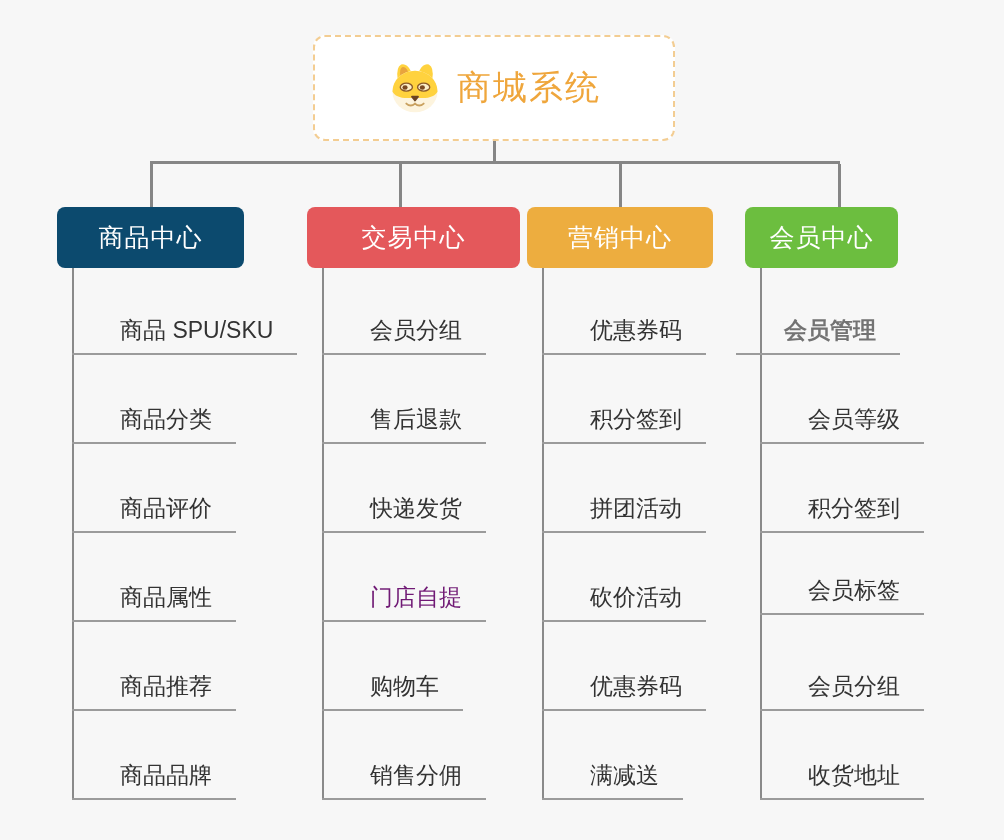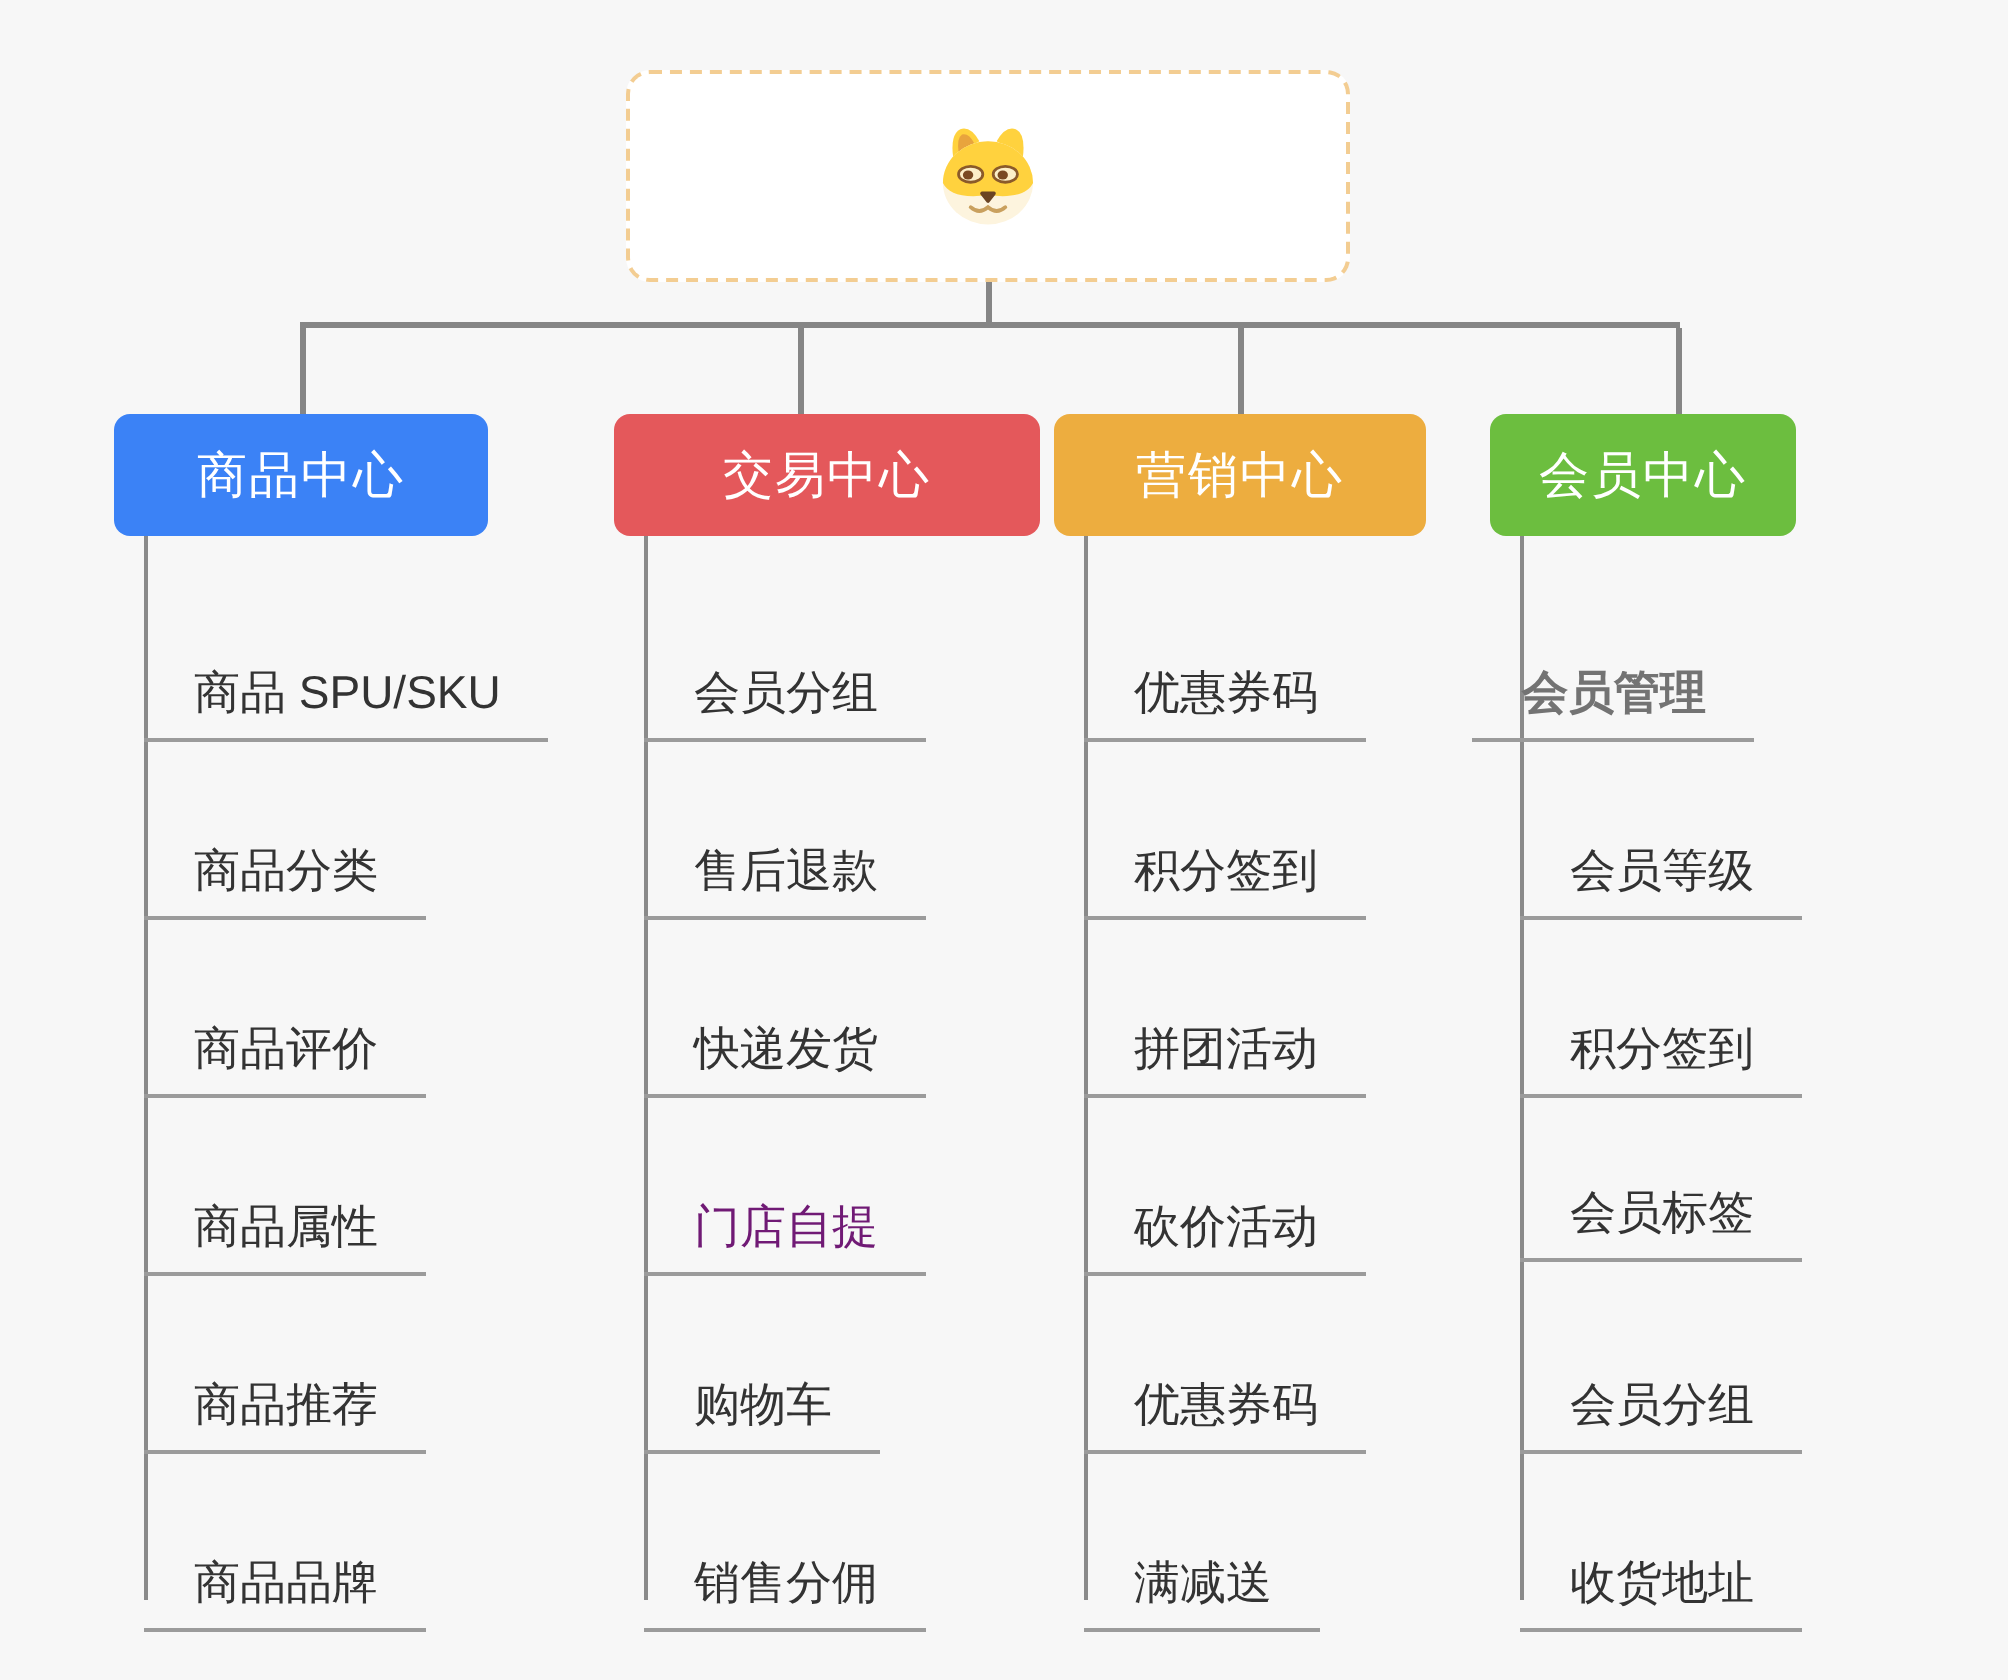--- a/index.html
+++ b/index.html
@@ -21,23 +21,23 @@
   .header{
     position:absolute;top:207px;height:61px;border-radius:8px;
     color:#ffffff;font-size:25px;letter-spacing:1px;
     display:flex;align-items:center;justify-content:center;
     cursor:default;
   }
   .vline{position:absolute;width:2px;background:#8a8a8a;}
   .leaf{
     position:absolute;height:41px;box-sizing:border-box;
     border-bottom:2px solid #d946ef;
-    padding:0 24px 7px 25px;
+    padding:0 24px 7px 48px;
     font-size:23px;color:#333333;white-space:nowrap;
-    display:flex;align-items:flex-end;cursor:default;margin-top:16px;
+    display:flex;align-items:flex-end;cursor:default;
   }
 </style>
 </head>
 <body>
 
 <div class="canvas">
 
   <div class="title-box" style="border-color: rgb(243, 205, 146);">
     <span class="doge">
       <svg viewBox="0 0 64 60" width="56" height="52" aria-hidden="true">
@@ -53,27 +53,28 @@
         <ellipse cx="22" cy="29" rx="7" ry="4.6" fill="#fcefc8" stroke="#8a5a2a" stroke-width="1.6"></ellipse>
         <ellipse cx="20.5" cy="29.4" rx="3" ry="2.6" fill="#7a4a22"></ellipse>
         <ellipse cx="42" cy="29" rx="7" ry="4.6" fill="#fcefc8" stroke="#8a5a2a" stroke-width="1.6"></ellipse>
         <ellipse cx="40.5" cy="29.4" rx="3" ry="2.6" fill="#7a4a22"></ellipse>
 
         <path d="M28.5 40 h7 l-3.5 4.5 z" fill="#6b4423" stroke="#6b4423" stroke-linejoin="round" stroke-width="2"></path>
 
         <path d="M22 48 q5 4.5 10 0 q5 4.5 10 0" fill="none" stroke="#c9a05e" stroke-width="2.2" stroke-linecap="round"></path>
       </svg>
     </span>
+    <span class="title-text" style="color: rgb(239, 166, 60);">商城系统</span>
   </div>
 
   <div id="tree">
       <div class="line" style="left: 493px; top: 141px; width: 3px; height: 20px; background: rgb(134, 134, 134);"></div>
       <div class="line" style="left: 150px; top: 161px; width: 690px; height: 3px; background: rgb(134, 134, 134);"></div>
       <div class="line" style="left: 150px; top: 164px; width: 3px; height: 43px; background: rgb(134, 134, 134);"></div>
-      <div class="header" style="left: 57px; width: 187px; background: #3b82f6;">商品中心</div>
+      <div class="header" style="left: 57px; width: 187px; background: #0c4a6e;">商品中心</div>
       <div class="vline" style="left: 72px; top: 268px; height: 532px; background: rgb(138, 138, 138);"></div>
       <div class="leaf" style="left: 72px; top: 314px; border-bottom-color: rgb(155, 155, 155); color: rgb(51, 51, 51);">商品 SPU/SKU</div>
       <div class="leaf" style="left: 72px; top: 403px; border-bottom-color: rgb(155, 155, 155); color: rgb(51, 51, 51);">商品分类</div>
       <div class="leaf" style="left: 72px; top: 492px; border-bottom-color: rgb(155, 155, 155); color: rgb(51, 51, 51);">商品评价</div>
       <div class="leaf" style="left: 72px; top: 581px; border-bottom-color: rgb(155, 155, 155); color: rgb(51, 51, 51);">商品属性</div>
       <div class="leaf" style="left: 72px; top: 670px; border-bottom-color: rgb(155, 155, 155); color: rgb(51, 51, 51);">商品推荐</div>
       <div class="leaf" style="left: 72px; top: 759px; border-bottom-color: rgb(155, 155, 155); color: rgb(51, 51, 51);">商品品牌</div>
       <div class="line" style="left: 399px; top: 164px; width: 3px; height: 43px; background: rgb(134, 134, 134);"></div>
       <div class="header" style="left: 307px; width: 213px; background: rgb(228, 88, 91);">交易中心</div>
       <div class="vline" style="left: 322px; top: 268px; height: 532px; background: rgb(138, 138, 138);"></div>

